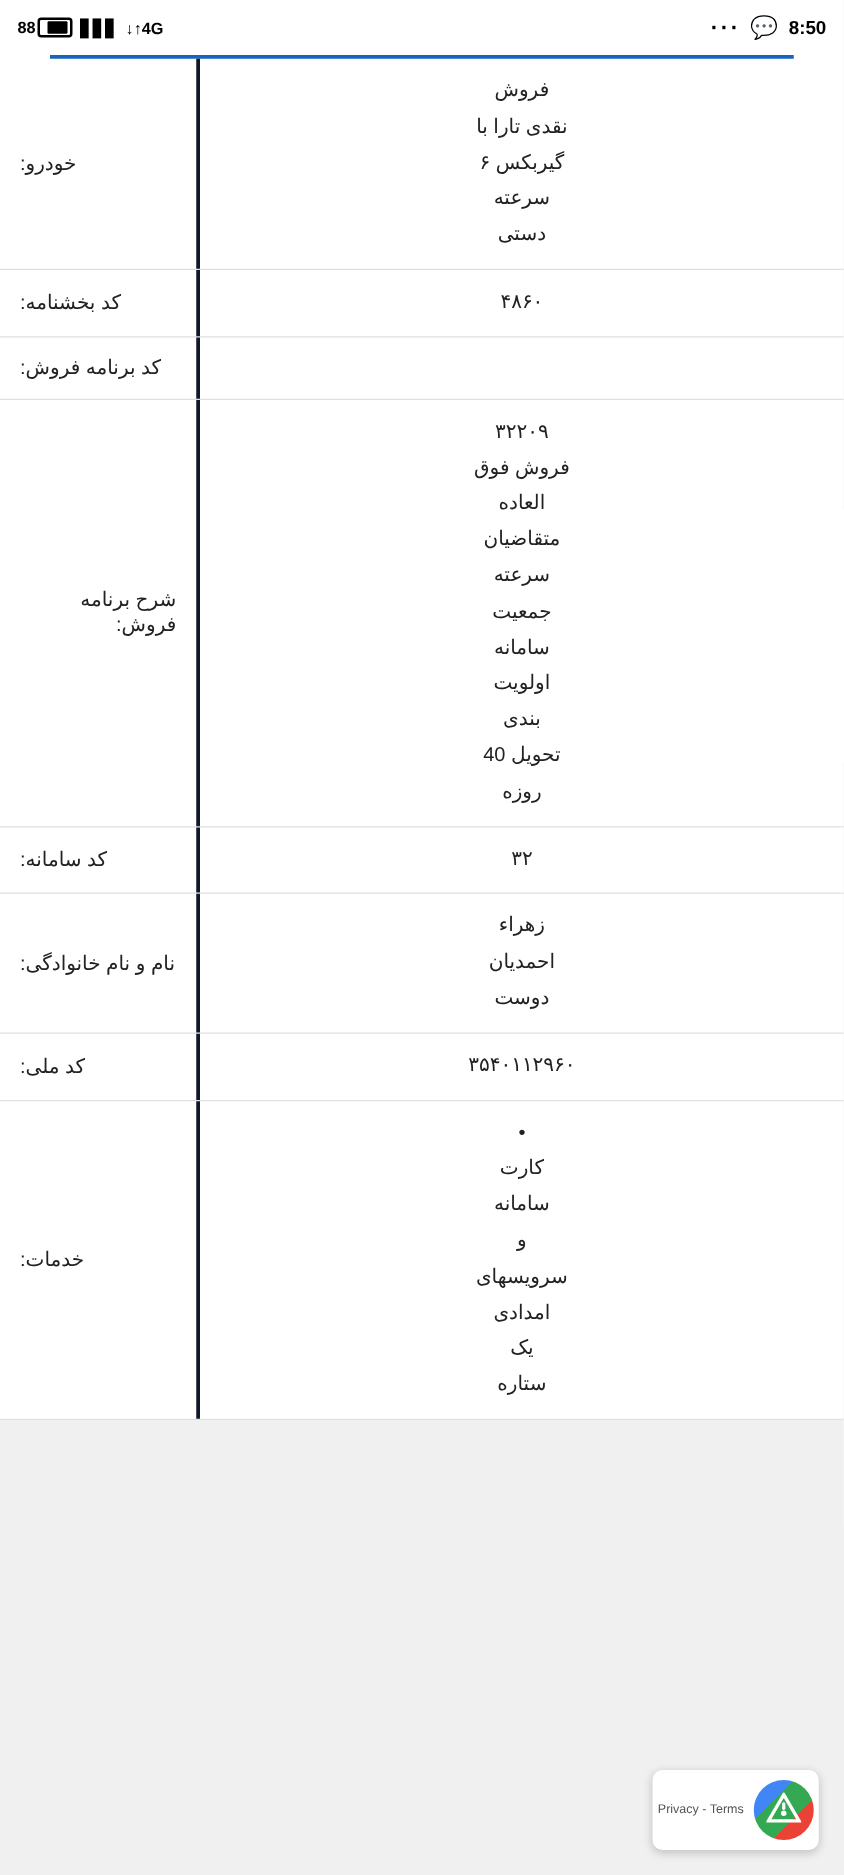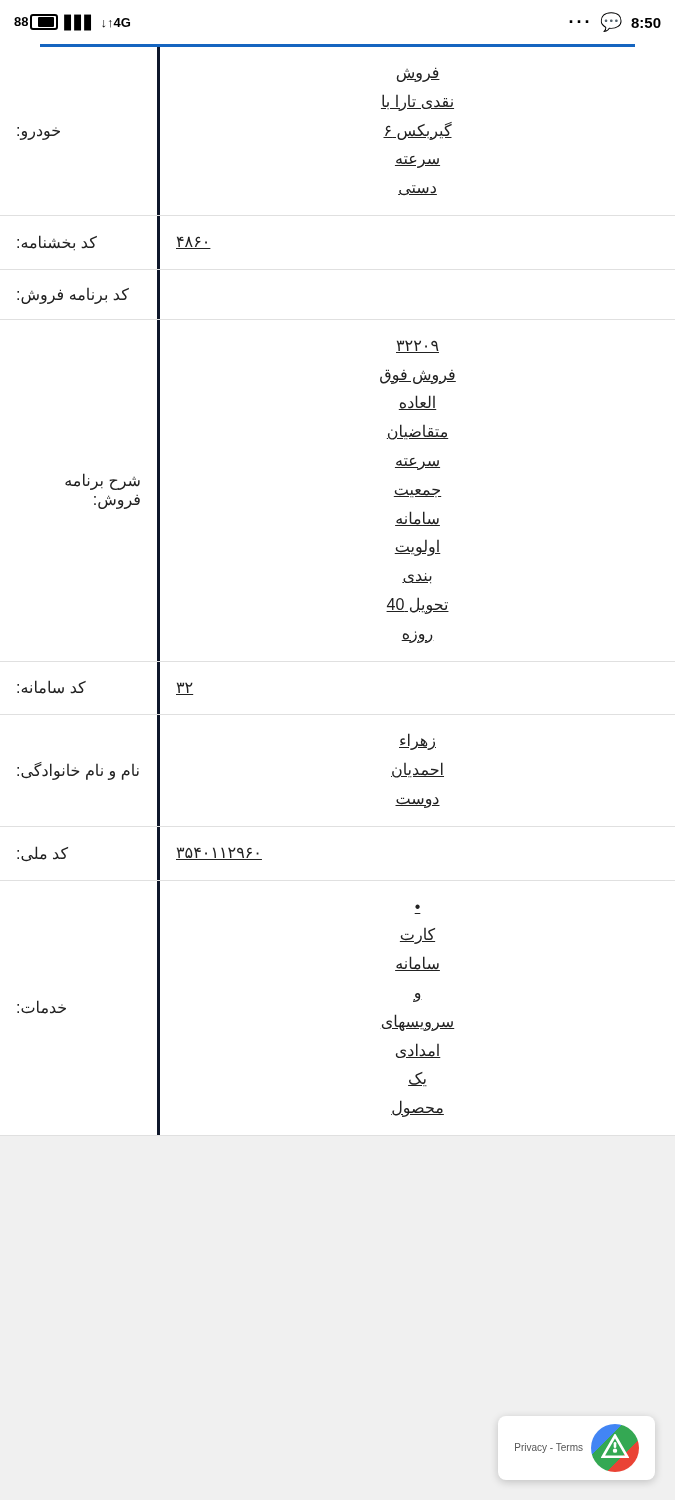--- a/index.html
+++ b/index.html
@@ -95,37 +95,36 @@
     }
 
     .value-cell {
       flex: 1;
       padding: 12px 16px;
       font-size: 16px;
       color: #222;
       text-align: center;
       display: flex;
       align-items: center;
-      justify-content: flex-end;
+      justify-content: center;
       line-height: 1.8;
-      text-decoration: underline;
     }
 
     .value-cell-multiline {
       flex-direction: column;
     }
 
     .footer-area {
       position: fixed;
       bottom: 20px;
       right: 20px;
       background: #fff;
       border-radius: 8px;
       box-shadow: 0 2px 8px rgba(0,0,0,0.2);
-      padding: 8px 16px;
+      padding: 8px 4px;
       display: flex;
       align-items: center;
       gap: 8px;
     }
 
     .recaptcha-logo {
       width: 48px;
       height: 48px;
       background: linear-gradient(135deg, #4285f4 33%, #34a853 33% 66%, #ea4335 66%);
       border-radius: 50%;
@@ -238,21 +237,21 @@
     <div class="table-row">
       <div class="label-cell">خدمات:</div>
       <div class="value-cell value-cell-multiline">
         <span>•</span>
         <span>کارت</span>
         <span>سامانه</span>
         <span>و</span>
         <span>سرویسهای</span>
         <span>امدادی</span>
         <span>یک</span>
-        <span>محصول</span>
+        <span>ستاره</span>
       </div>
     </div>
 
   </div>
 </div>
 
 <div class="footer-area">
   <div class="recaptcha-logo">
     <svg width="28" height="28" viewBox="0 0 64 64" xmlns="http://www.w3.org/2000/svg">
       <path d="M32 4 L60 52 L4 52 Z" fill="none" stroke="white" stroke-width="6"></path>

